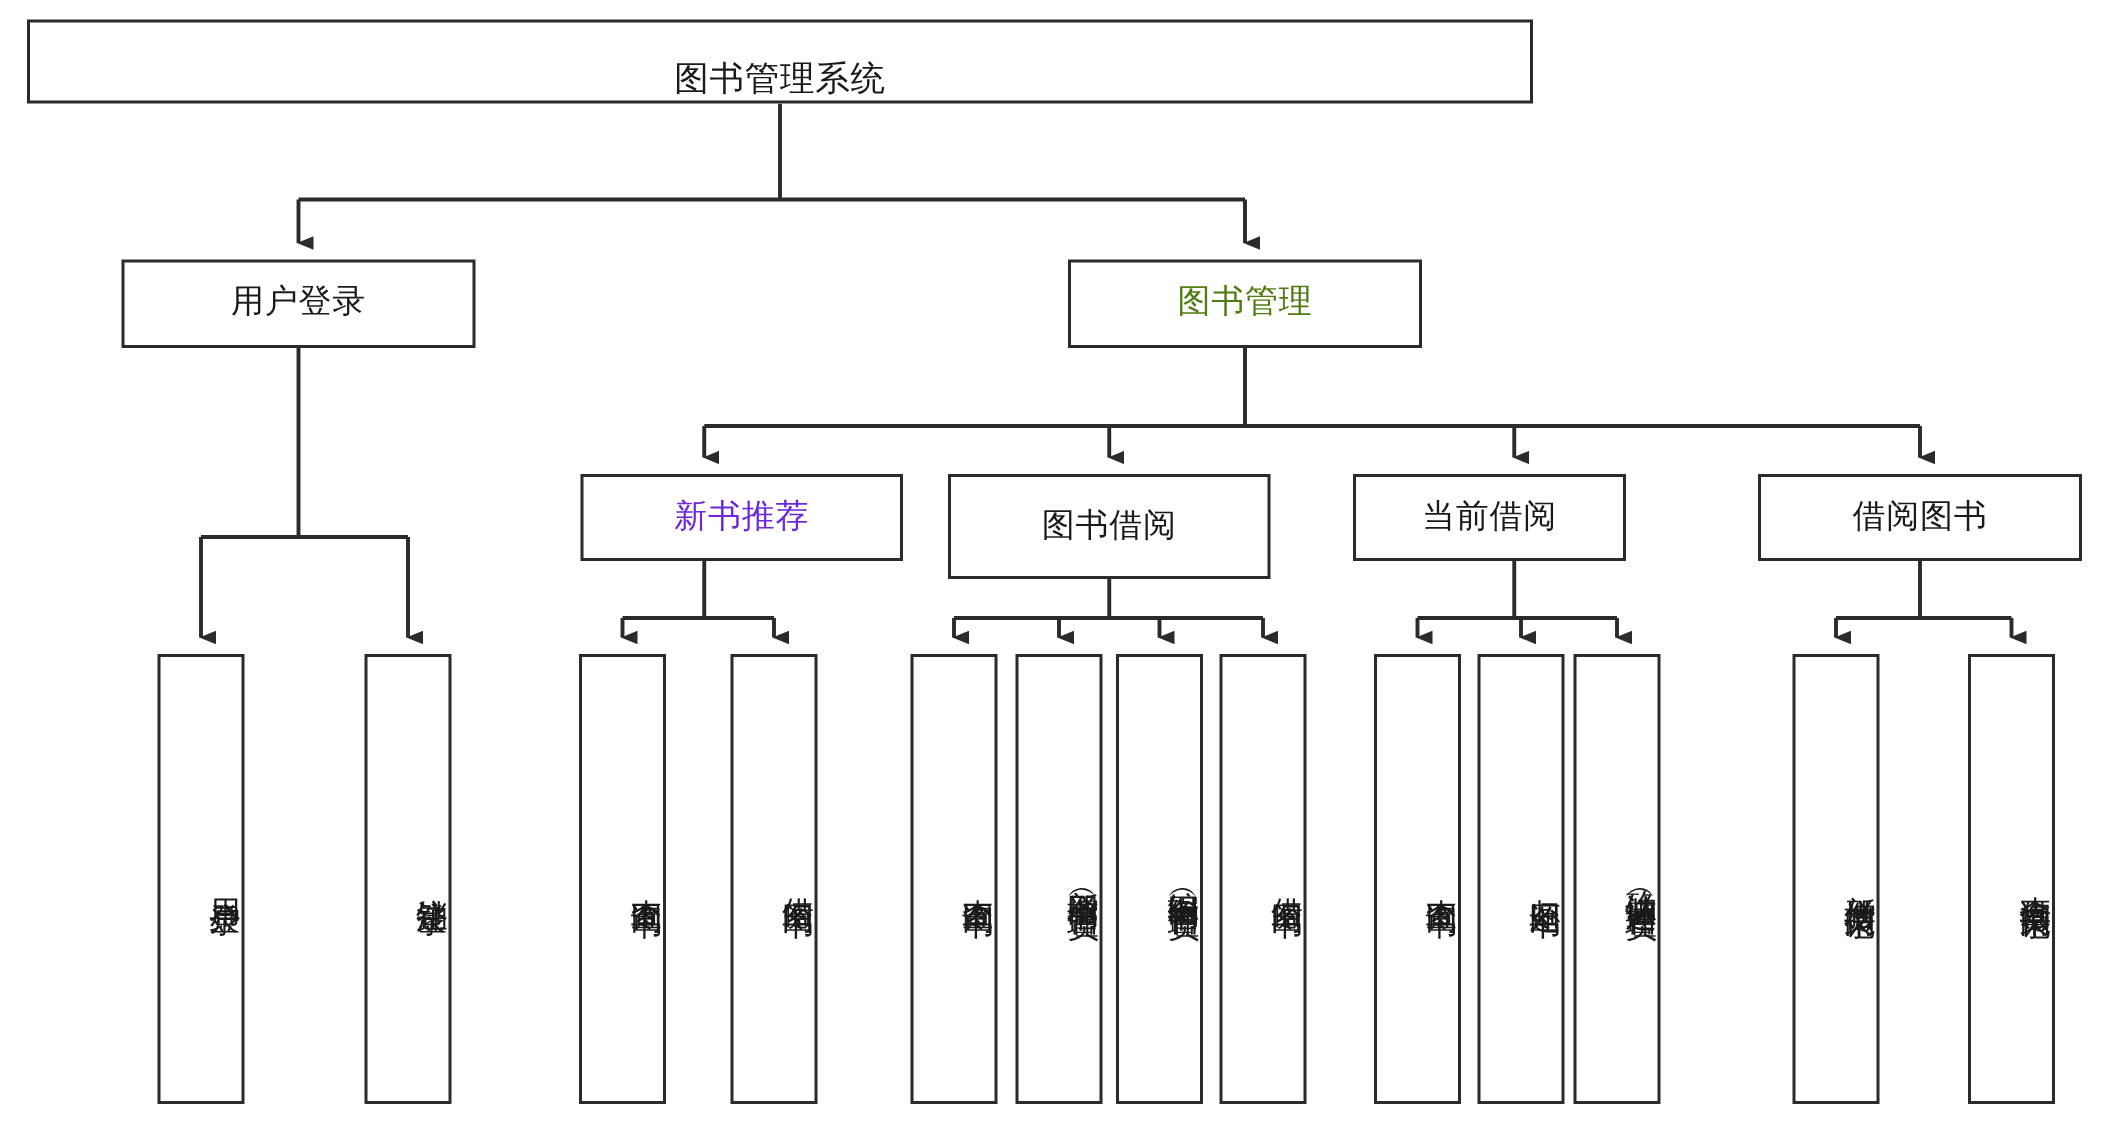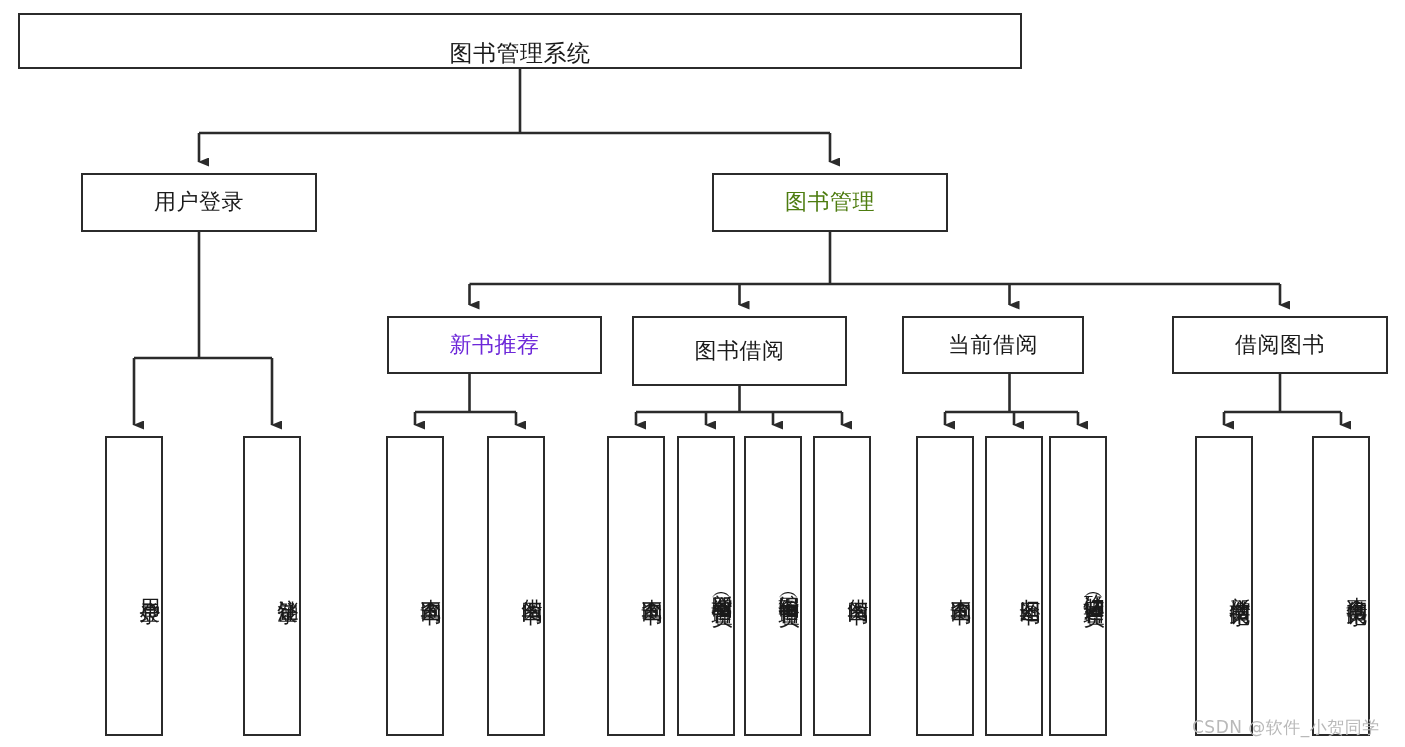--- a/index.html
+++ b/index.html
@@ -181,15 +181,14 @@
         <span class="node-label">确认归还（管理员）</span>
       </div>
       <div class="node leaf-tall vertical" style="left: 1195px; top: 436px; width: 58px; height: 300px; border-color: rgb(43, 43, 43); background: rgb(255, 255, 255); color: rgb(26, 26, 26);">
         <span class="node-label">新增借阅记录</span>
       </div>
       <div class="node leaf-tall vertical" style="left: 1312px; top: 436px; width: 58px; height: 300px; border-color: rgb(43, 43, 43); background: rgb(255, 255, 255); color: rgb(26, 26, 26);">
         <span class="node-label">查询借阅记录</span>
       </div>
     </div>
 
-  <div id="watermark" style="color: rgb(185, 185, 185); left: 1192px; top: 716px;">CSDN @软件_小贺同学</div>
 
 </div>
 
 </body></html>

